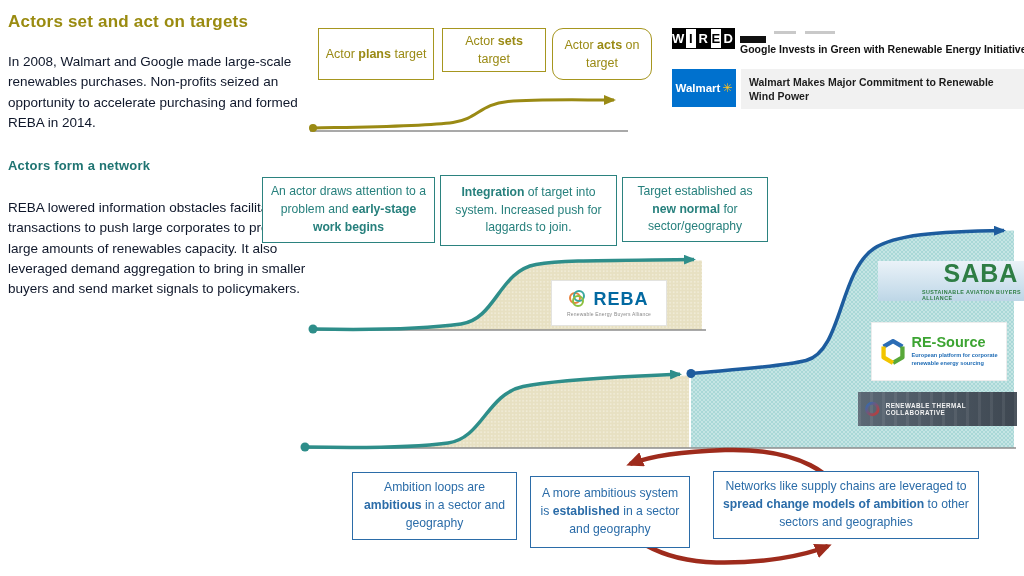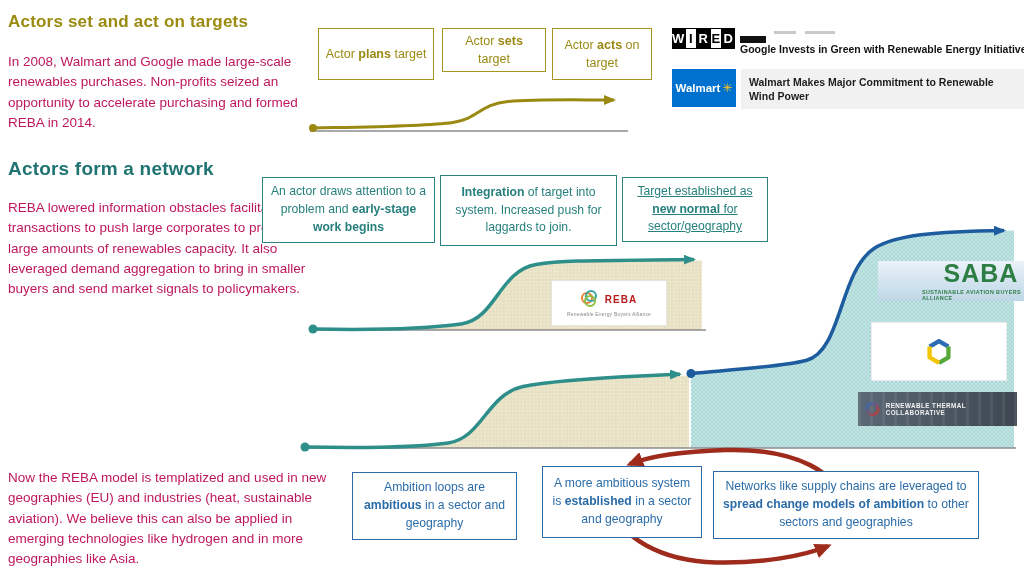--- a/index.html
+++ b/index.html
@@ -4,24 +4,24 @@
 <style>
   html,body{margin:0;padding:0;background:#fff;}
   .canvas{position:relative;width:1024px;height:576px;background:#fff;overflow:hidden;
           font-family:"Liberation Sans",sans-serif;}
   .abs{position:absolute;}
   svg.layer{position:absolute;left:0;top:0;z-index:1;}
   .ui{z-index:2;}
 
   
   .h-olive{color:#9A8B10;font-size:17px;font-weight:bold;letter-spacing:.2px;}
-  .h-teal{color:#1F7472;font-size:19px;font-weight:bold;letter-spacing:.2px;}
+  .h-teal{color:#1F7472;font-size:13px;font-weight:bold;letter-spacing:.2px;}
   .h-blue{color:#2265A5;font-size:16.5px;font-weight:bold;line-height:1.42;}
   .h-blue .red{color:#9E2B1C;}
-  .para{color:#be185d;font-size:13.5px;line-height:1.5;}
+  .para{color:#0f172a;font-size:13.5px;line-height:1.5;}
 
   
   .box{position:absolute;display:flex;align-items:center;justify-content:center;
        text-align:center;background:#fff;line-height:1.45;padding:3px 6px;box-sizing:border-box;z-index:2;}
   .box b{font-weight:bold;}
   .box-olive{border:1.6px solid #A6961F;color:#9A8A14;font-size:12.5px;}
   .box-teal{border:1.6px solid #2B827F;color:#27807D;font-size:12.2px;}
   .box-blue{border:1.6px solid #2B6CA8;color:#2B6CA8;font-size:12.2px;}
 
   
@@ -41,21 +41,21 @@
 
   
   .logo-card{position:absolute;z-index:2;display:flex;flex-direction:column;align-items:center;justify-content:center;}
   .reba{background:#fff;box-shadow:0 0 0 1px #E3E3E0;}
   .reba .row{display:flex;align-items:center;}
   .reba-rings{position:relative;width:20px;height:20px;margin-right:4px;}
   .reba-rings i{position:absolute;border-radius:50%;width:12px;height:12px;border:2.2px solid;box-sizing:border-box;}
   .reba-rings .o{border-color:#E8813C;left:0;top:2px;}
   .reba-rings .t{border-color:#39A79F;left:4px;top:0;}
   .reba-rings .g{border-color:#8CBF3F;left:3px;top:5px;}
-  .reba-name{color:#b91c1c;font-size:10px;letter-spacing:1px;font-weight:600;}
+  .reba-name{color:#0369a1;font-size:18px;letter-spacing:1px;font-weight:600;}
   .reba-tag{color:#8A8A8A;font-size:5px;margin-top:1px;letter-spacing:.2px;}
   .saba{background:linear-gradient(180deg,#EAF2F8 0%,#CBDFEC 70%,#BDD6E6 100%);}
   .saba-name{color:#2E7D44;font-weight:800;font-size:25px;letter-spacing:1px;line-height:1;}
   .saba-tag{color:#2E7D44;font-weight:bold;font-size:5.4px;letter-spacing:.4px;margin-top:3px;}
   .resource{background:#fff;box-shadow:0 0 0 1px #ECECEC;flex-direction:row;}
   .resource .col{display:flex;flex-direction:column;margin-left:5px;}
   .resource-name{color:#3CA432;font-weight:bold;font-size:14.5px;line-height:1.1;}
   .resource-tag{color:#1F6CB5;font-weight:bold;font-size:5.6px;line-height:1.5;}
   .rtc{background:linear-gradient(90deg,#5B6875 0%,#4A5560 55%,#3E4751 100%);flex-direction:row;
        justify-content:flex-start;padding-left:6px;box-sizing:border-box;}
@@ -121,46 +121,45 @@
       <path marker-end="url(#arrowRed)" d="M614,505 C617,537 662,561 716,562.5 C762,563.5 804,556 828,546"></path>
     </g>
   </svg>
 
   <div class="abs ui h-olive" style="left:8px;top:12px;width:300px;">Actors set and act on targets</div>
   <div class="abs ui para" style="left:8px;top:52px;width:296px;">In 2008, Walmart and Google made large-scale renewables purchases. Non-profits seized an opportunity to accelerate purchasing and formed REBA in 2014.</div>
 
   <div class="abs ui h-teal" style="left:8px;top:158px;width:300px;">Actors form a network</div>
   <div class="abs ui para" style="left:8px;top:198px;width:302px;">REBA lowered information obstacles facilitated transactions to push large corporates to procure large amounts of renewables capacity. It also leveraged demand aggregation to bring in smaller buyers and send market signals to policymakers.</div>
 
-  <div class="abs ui para" style="left:8px;top:468px;width:332px;">Now the REBA model is templatized and used in new geographies (EU) and industries (heat, sustainable aviation). We believe this can also be applied in emerging technologies like hydrogen and in more geographies like Asia.</div>
 
   <div class="box box-olive" style="left:318px;top:28px;width:116px;height:52px;">
     <span><span>Actor </span><b>plans</b><span> target</span></span>
   </div>
   <div class="box box-olive" style="left:442px;top:28px;width:104px;height:44px;">
     <span><span>Actor </span><b>sets</b><span> target</span></span>
   </div>
-  <div class="box box-olive" style="left:552px;top:28px;width:100px;height:52px;">
+  <div class="box box-olive" style="left:552px;top:28px;width:100px;height:52px;border-radius:11px;">
     <span><span>Actor </span><b>acts</b><span> on target</span></span>
   </div>
 
   <div class="box box-teal" style="left:262px;top:177px;width:173px;height:66px;">
     <span><span>An actor draws attention to a problem and </span><b>early-stage work begins</b><span></span></span>
   </div>
   <div class="box box-teal" style="left:440px;top:175px;width:177px;height:71px;">
     <span><span></span><b>Integration</b><span> of target into system. Increased push for laggards to join.</span></span>
   </div>
-  <div class="box box-teal" style="left:622px;top:177px;width:146px;height:65px;text-decoration:underline;">
+  <div class="box box-teal" style="left:622px;top:177px;width:146px;height:65px;">
     <span><span>Target established as </span><b>new normal</b><span> for sector/geography</span></span>
   </div>
 
   <div class="box box-blue" style="left:352px;top:472px;width:165px;height:68px;">
     <span><span>Ambition loops are </span><b>ambitious</b><span> in a sector and geography</span></span>
   </div>
-  <div class="box box-blue" style="left:530px;top:466px;width:160px;height:72px;margin-left:12px;">
+  <div class="box box-blue" style="left:530px;top:476px;width:160px;height:72px;">
     <span><span>A more ambitious system is </span><b>established</b><span> in a sector and geography</span></span>
   </div>
   <div class="box box-blue" style="left:713px;top:471px;width:266px;height:68px;">
     <span><span>Networks like supply chains are leveraged to </span><b>spread change models of ambition</b><span> to other sectors and geographies</span></span>
   </div>
 
   <div class="abs ui wired" style="left:672px;top:28px;">
     <span class="tile dark">W</span>
     <span class="tile light">I</span>
     <span class="tile dark">R</span>
@@ -198,20 +197,25 @@
     <span class="saba-name">SABA</span>
     <span class="saba-tag">SUSTAINABLE AVIATION BUYERS ALLIANCE</span>
   </div>
 
   <div class="logo-card resource" style="left:872px;top:323px;width:134px;height:57px;">
     <svg width="26" height="26" viewBox="0 0 24 24">
       <path d="M3.3,7 L12,2 L20.7,7" stroke="#2B6CB5" stroke-width="4" fill="none" stroke-linejoin="round"></path>
       <path d="M20.7,7 L20.7,17 L12,22" stroke="#58A839" stroke-width="4" fill="none" stroke-linejoin="round"></path>
       <path d="M12,22 L3.3,17 L3.3,7" stroke="#F2C500" stroke-width="4" fill="none" stroke-linejoin="round"></path>
     </svg>
+    <div class="col">
+      <span class="resource-name">RE-Source</span>
+      <span class="resource-tag">European platform for corporate</span>
+      <span class="resource-tag">renewable energy sourcing</span>
+    </div>
   </div>
 
   <div class="logo-card rtc" style="left:858px;top:392px;width:159px;height:34px;">
     <svg width="18" height="18" viewBox="0 0 18 18" style="z-index:1;">
       <circle cx="9" cy="9" r="6.2" fill="none" stroke="url(#rtcRing)" stroke-width="3.2"></circle>
     </svg>
     <span class="rtc-name">RENEWABLE THERMAL COLLABORATIVE</span>
   </div>
 
 </div>

